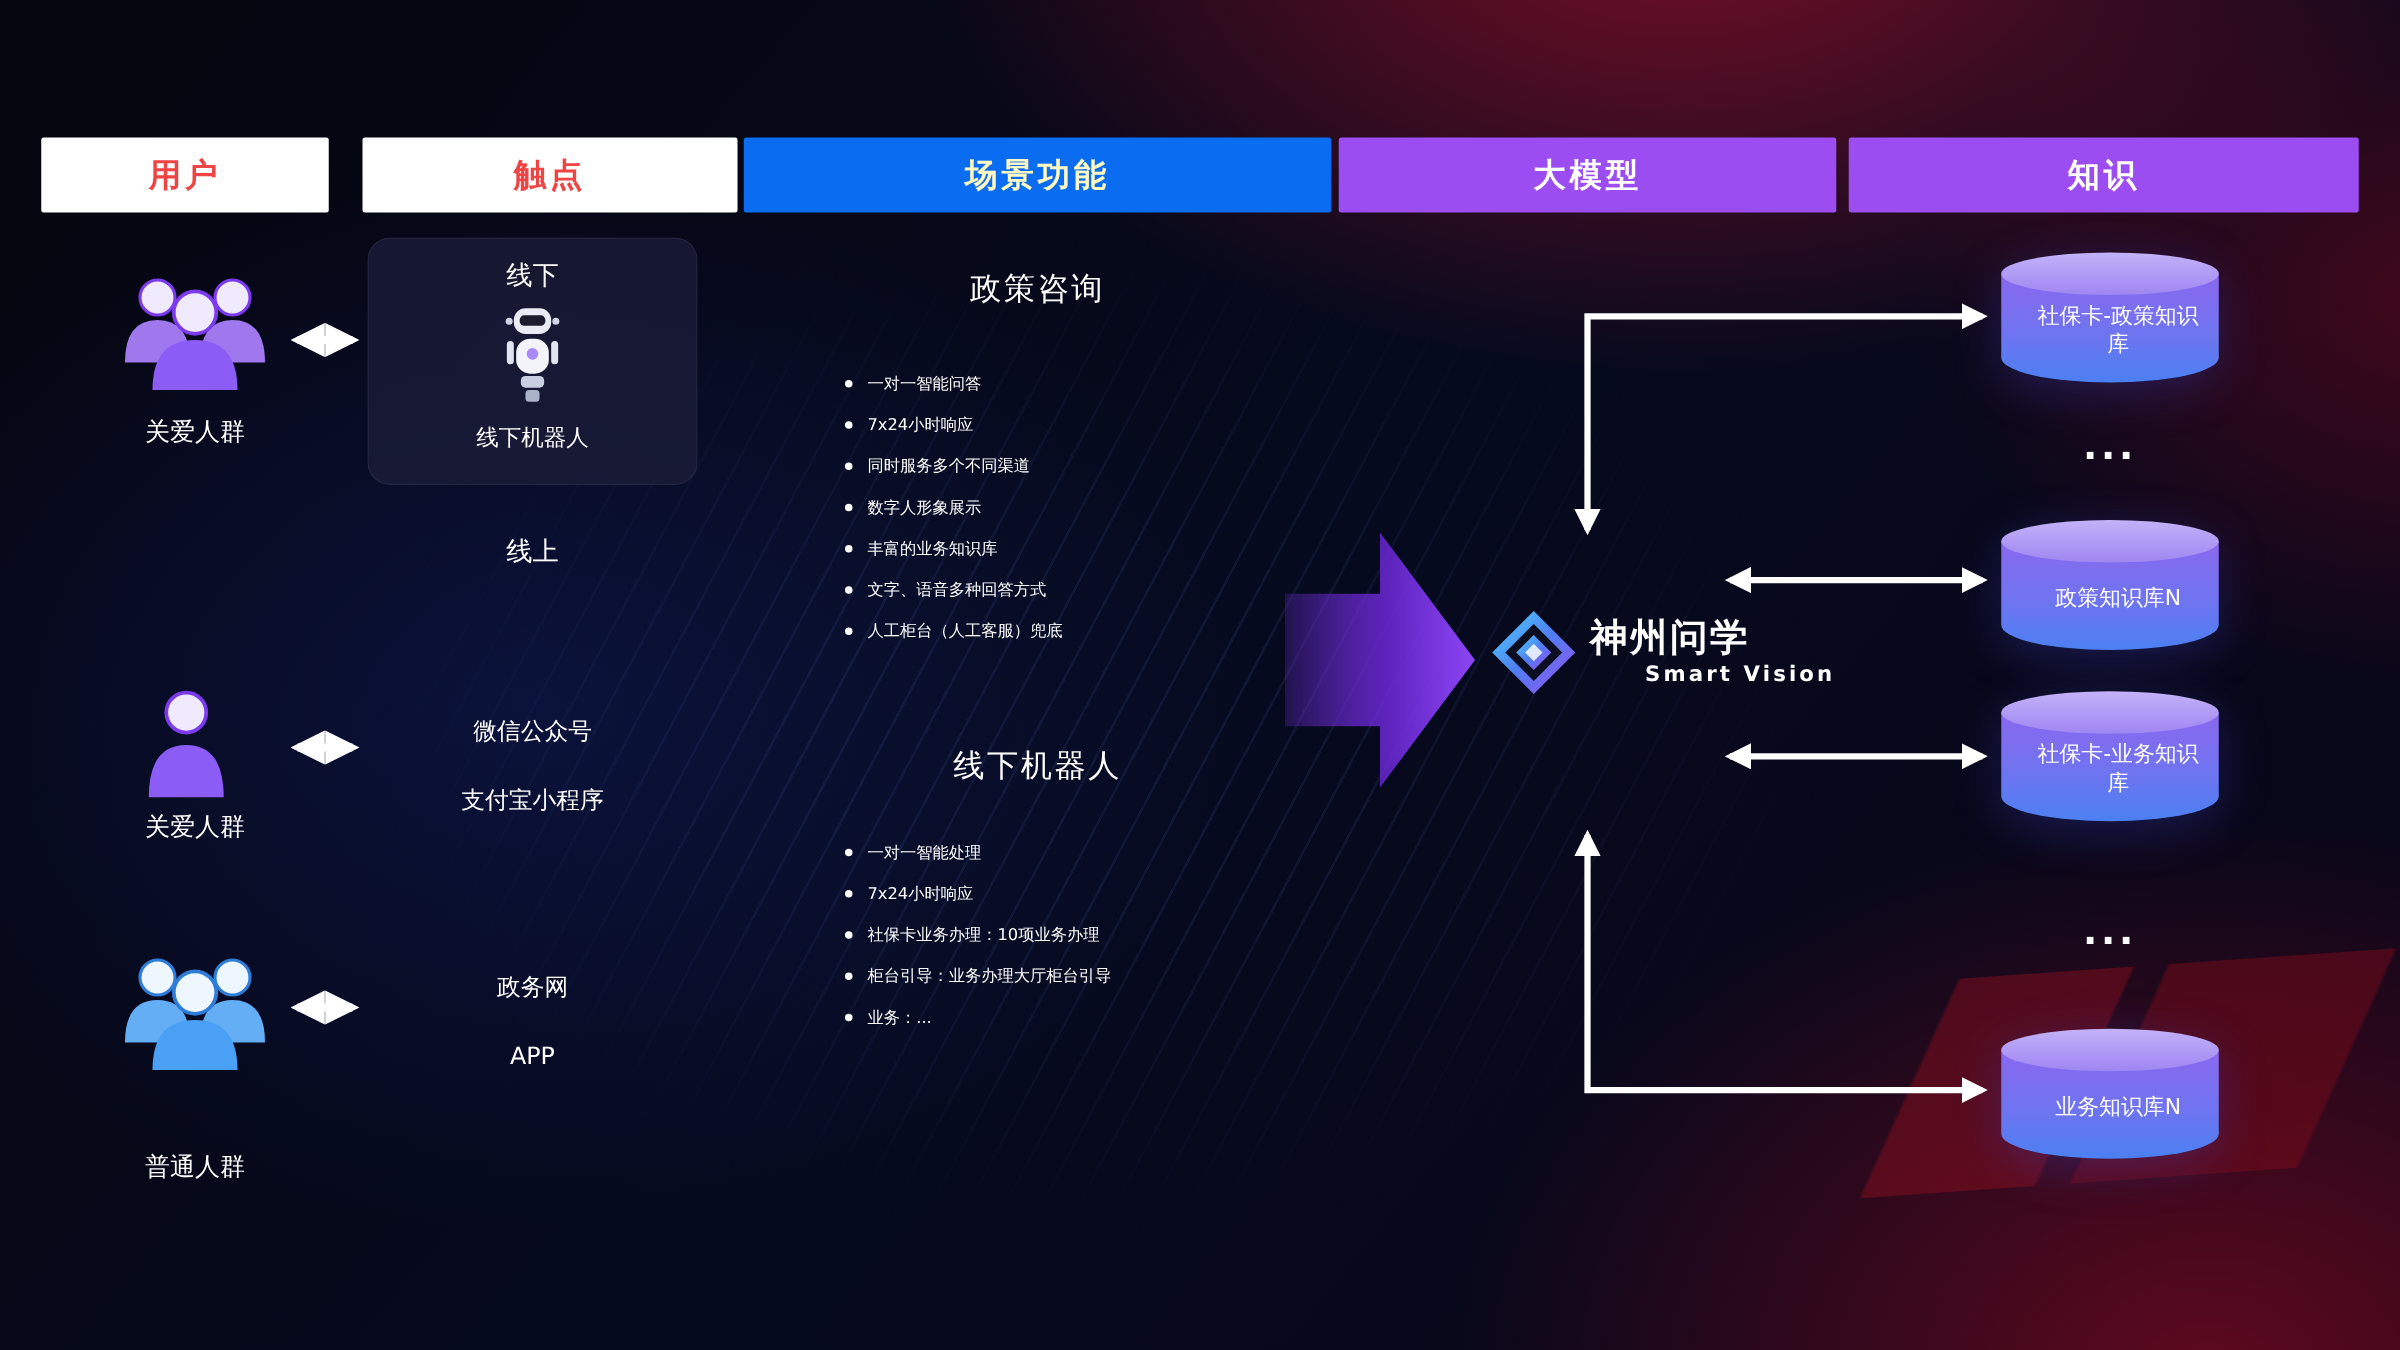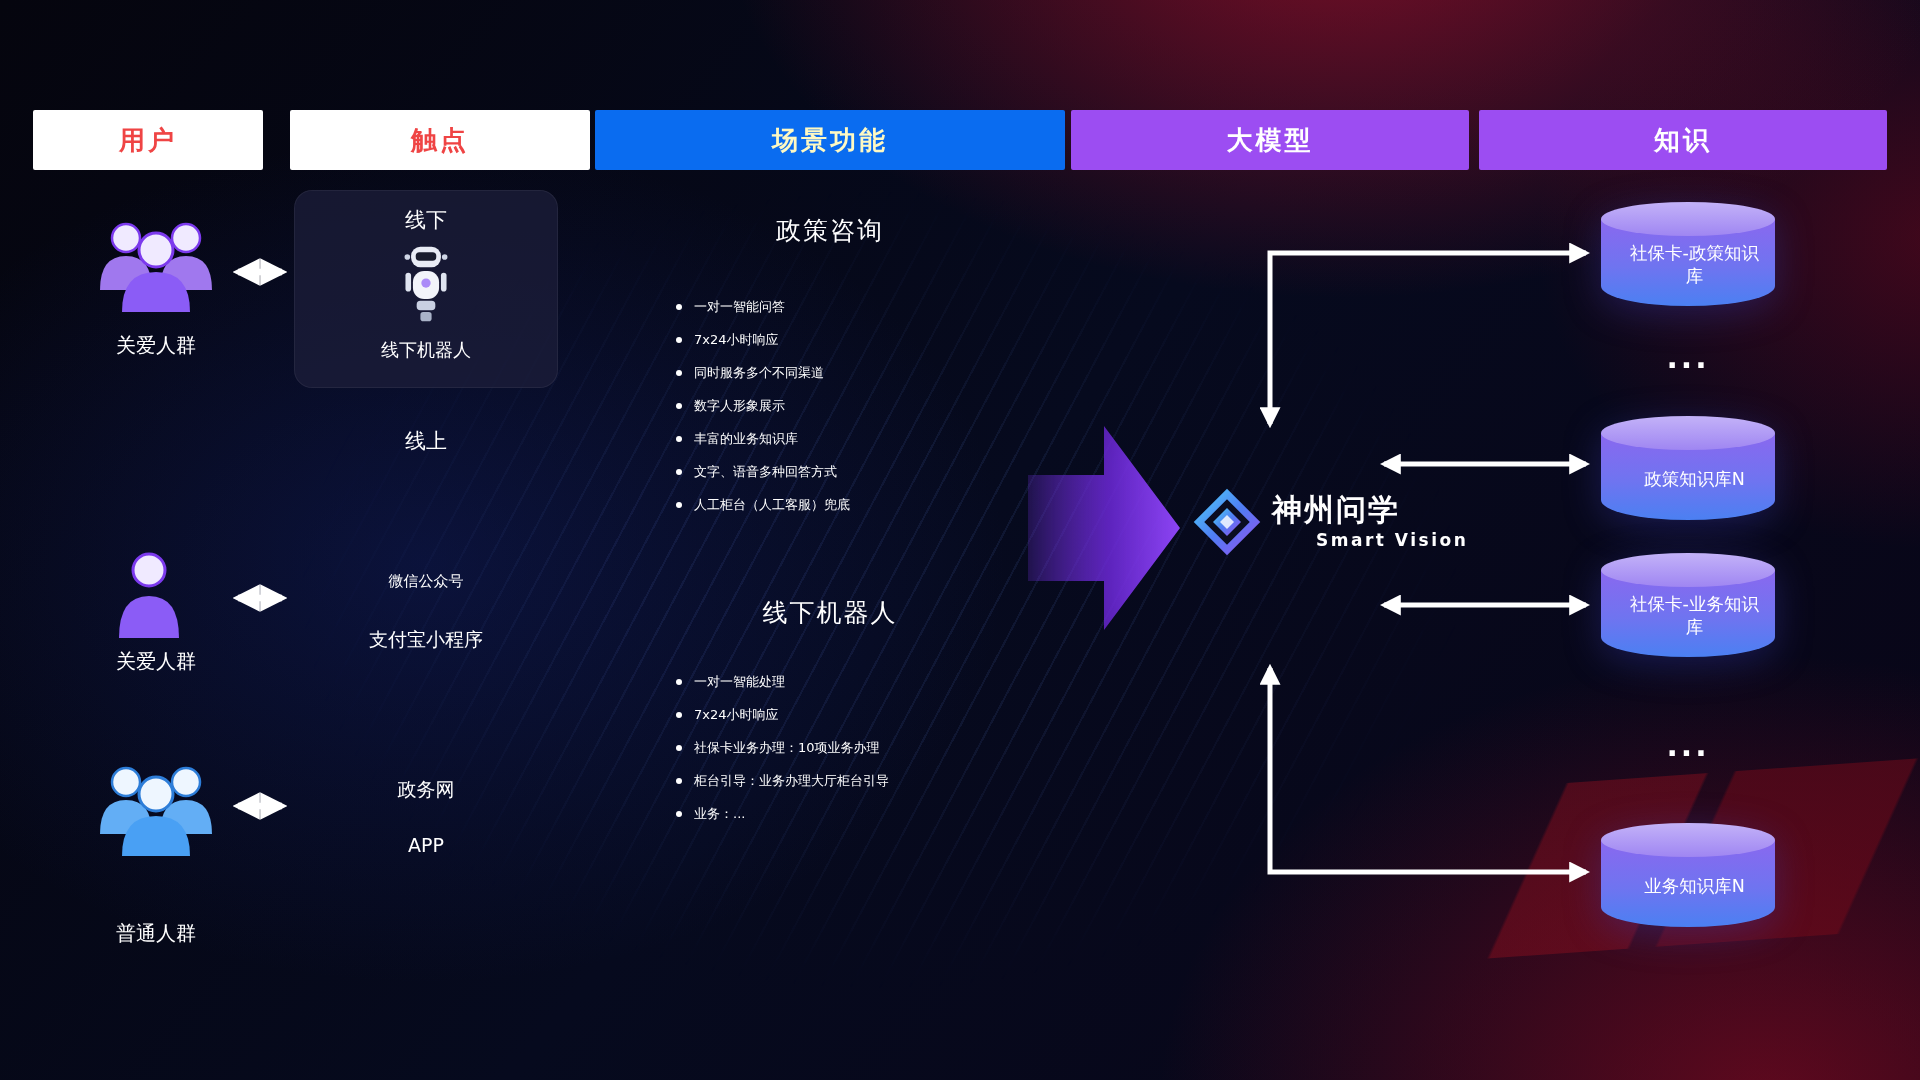--- a/index.html
+++ b/index.html
@@ -141,21 +141,21 @@
       <rect x="46" y="34" width="6" height="20" rx="3" fill="#dfe4f0"></rect>
       <rect x="16" y="32" width="28" height="30" rx="12" fill="#f2f4fa"></rect>
       <circle cx="30" cy="45" r="5" fill="#8b5cf6" opacity="0.7"></circle>
       <rect x="20" y="64" width="20" height="10" rx="4" fill="#c9d0e2"></rect>
       <rect x="24" y="76" width="12" height="10" rx="3" fill="#aab3c8"></rect>
     </svg>
     <div class="touch-sub">线下机器人</div>
   </div>
 
   <div class="lbl" style="left:294px; top:427px; width:264px; font-size:21px;">线上</div>
-  <div class="lbl" style="left:294px; top:572px; width:264px; font-size:15px;">微信公众号</div>
+  <div class="lbl" style="left:294px; top:572px; width:264px; font-size:19px;">微信公众号</div>
   <div class="lbl" style="left:294px; top:627px; width:264px; font-size:19px;">支付宝小程序</div>
   <div class="lbl" style="left:294px; top:777px; width:264px; font-size:19px;">政务网</div>
   <div class="lbl" style="left:294px; top:834px; width:264px; font-size:19px;">APP</div>
 
   <div class="scene-title" style="left:700px; top:214px;">政策咨询</div>
   <div class="bullets" style="left:676px; top:290px;">
     <div class="bullet-row">
         <i class="bdot"></i>
         <span>一对一智能问答</span>
       </div>

